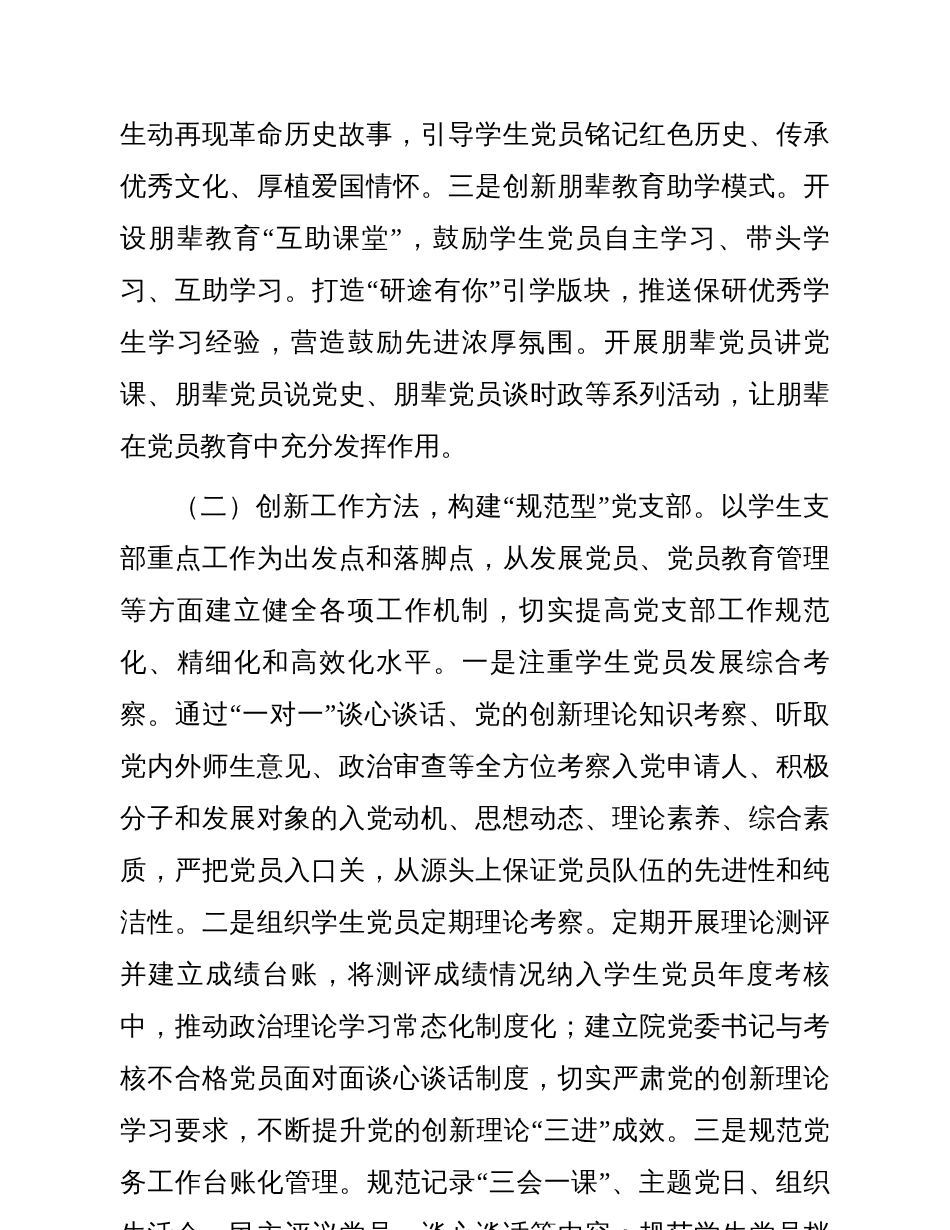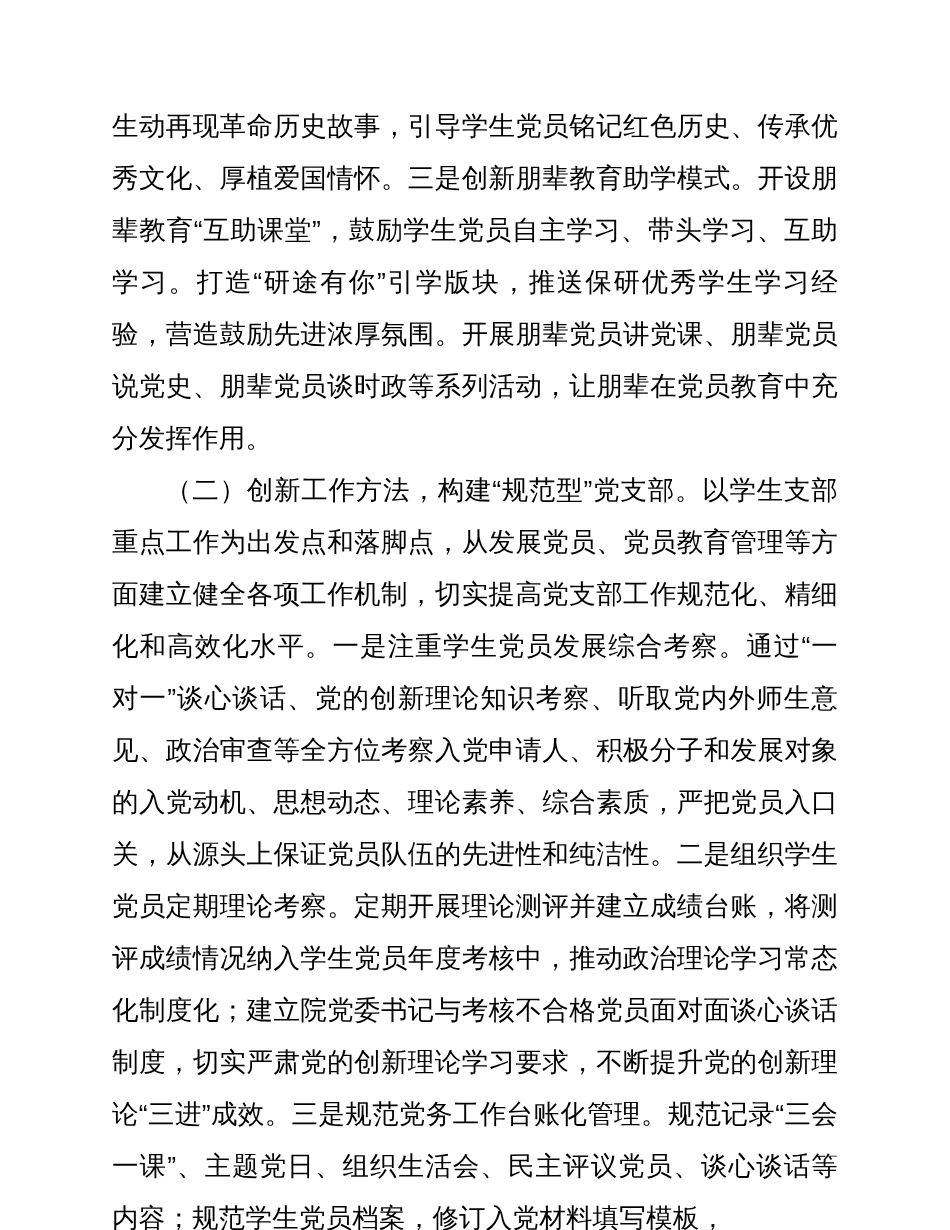--- a/index.html
+++ b/index.html
@@ -23,23 +23,23 @@
     padding: 100px 112px 60px 112px;
   }
   .doc-body {
     width: 726px;
   }
   .para {
     font-size: 26.5px;
     line-height: 52px;
     text-align: justify;
     text-justify: inter-ideograph;
-    margin: 0;
+    margin: 8px;
     letter-spacing: 0.2px;
-    font-family: Liberation Sans, sans-serif;
+    font-family: Liberation Serif, serif;
   }
   .para + .para {
     margin-top: 0px;
   }
   .indent {
     text-indent: 2em;
   }
 </style>
 </head>
 <body>

